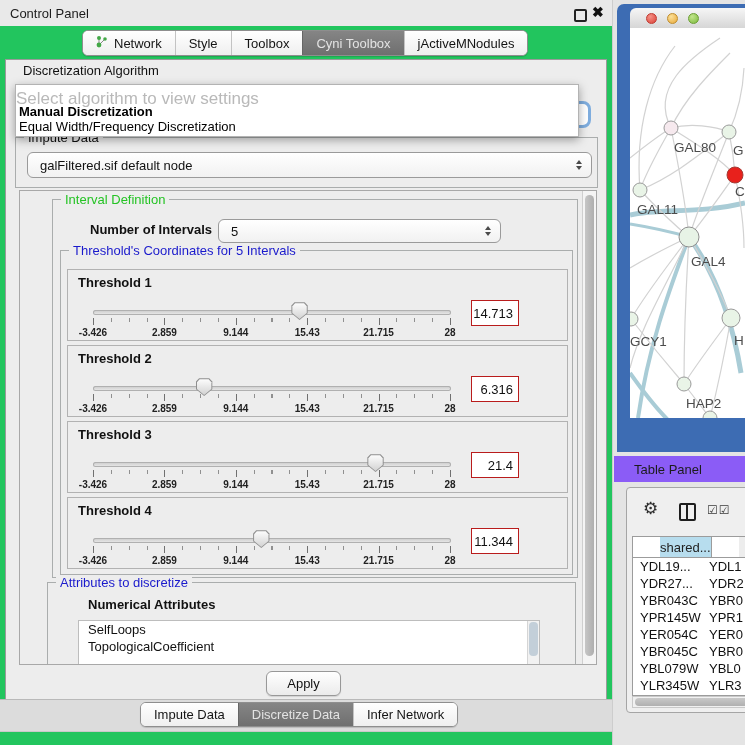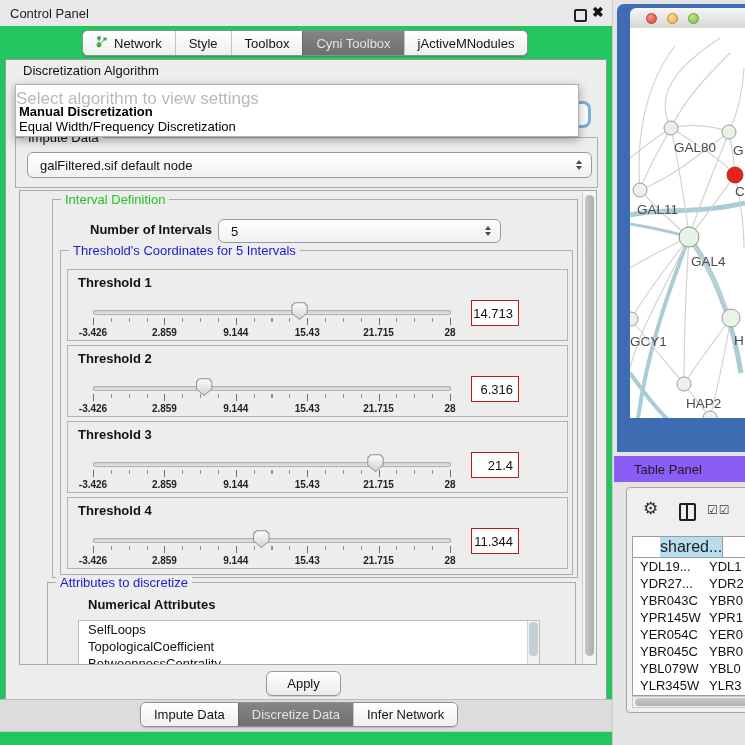--- a/index.html
+++ b/index.html
@@ -73,21 +73,21 @@
   
   #tp-titlebar{position:absolute;left:614px;top:456px;width:131px;height:26px;background:#8b5cf6;}
   #tp-title{position:absolute;left:20px;top:6px;font-size:13px;color:#1c1c1c;}
   #tp-body{position:absolute;left:626px;top:487px;width:125px;height:226px;background:#efefef;border:1px solid #a5a5a5;border-radius:4px 0 0 4px;box-sizing:border-box;}
   #tp-gear{position:absolute;left:16px;top:12px;font-size:17px;color:#2e2e2e;line-height:17px;}
   #tp-colicon{position:absolute;left:52px;top:15px;width:13px;height:14px;border:2px solid #1e1e1e;border-radius:2px;}
   #tp-colicon:after{content:'';position:absolute;left:5px;top:0;bottom:0;width:2px;background:#1e1e1e;}
   #tp-checks{position:absolute;left:80px;top:15px;font-size:12px;color:#3a3a3a;letter-spacing:1px;}
   #tp-table{position:absolute;left:5px;top:48px;width:130px;height:160px;background:#fff;border:1px solid #9c9c9c;box-sizing:border-box;overflow:hidden;}
   .th-row{display:flex;height:20px;border-bottom:1px solid #9c9c9c;}
-  .th{font-size:16px;color:#222;display:flex;align-items:center;justify-content:center;box-sizing:border-box;margin-left:27px;}
+  .th{font-size:13px;color:#222;display:flex;align-items:center;justify-content:center;box-sizing:border-box;margin-left:27px;}
   .th1{width:76px;background:#b7ddee;border-right:1px solid #9c9c9c;}
   .th2{width:80px;background:#ededed;justify-content:flex-start;padding-left:26px;}
   .tr{display:flex;height:17px;align-items:center;}
   .td1{width:76px;padding-left:7px;font-size:13px;color:#111;box-sizing:border-box;white-space:nowrap;}
   .td2{font-size:13px;color:#111;white-space:nowrap;}
   #tp-hscroll{position:absolute;left:5px;top:208px;width:130px;height:12px;background:#f1f1f1;border:1px solid #c9c9c9;box-sizing:border-box;}
   #tp-hscroll .hthumb{position:absolute;left:2px;top:1px;height:8px;width:118px;border-radius:4px;background:linear-gradient(#c9c9c9,#b0b0b0);}
   .lbl13{font-size:13px;color:#111;position:absolute;white-space:nowrap;}
   .bold{font-weight:bold;}
 </style>
@@ -244,21 +244,20 @@
 
         <div class="groupbox" style="left:27px;top:391px;width:529px;height:88px;">
           <span class="group-title title-blue">Attributes to discretize</span>
           <span class="lbl13 bold" style="left:13px;top:14px;padding-left:27px;">Numerical Attributes</span>
           <div id="attr-list">
             <div id="attr-vscroll">
                 <div class="vthumb"></div>
               </div>
           <div class="item">SelfLoops</div>
               <div class="item">TopologicalCoefficient</div>
-              <div class="item">BetweennessCentrality</div>
             </div>
         </div>
 
         <div id="sp-vscroll">
             <div class="vthumb"></div>
           </div>
       </div>
 
       <div id="apply-btn">Apply</div>
     </div>

